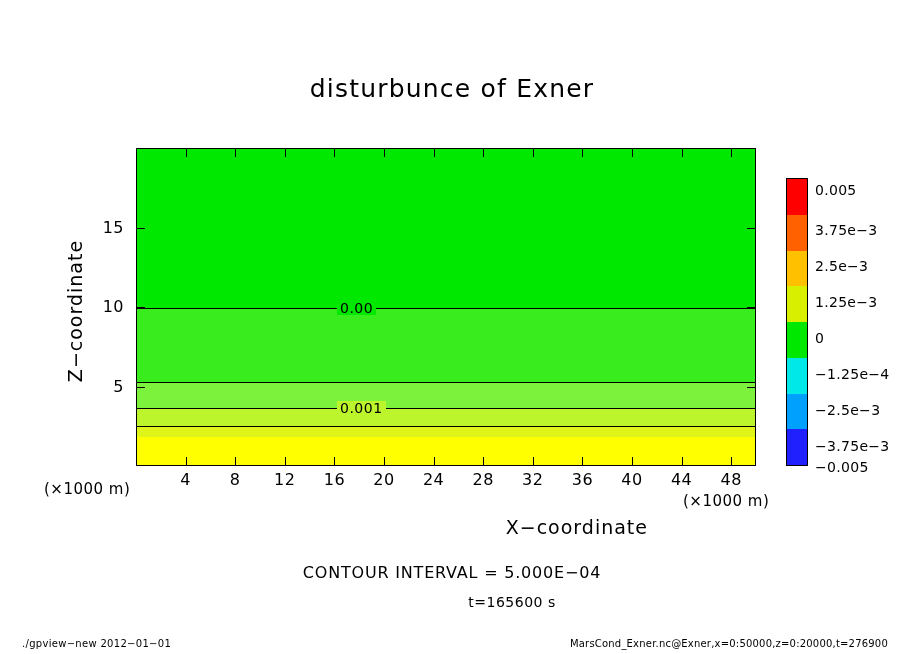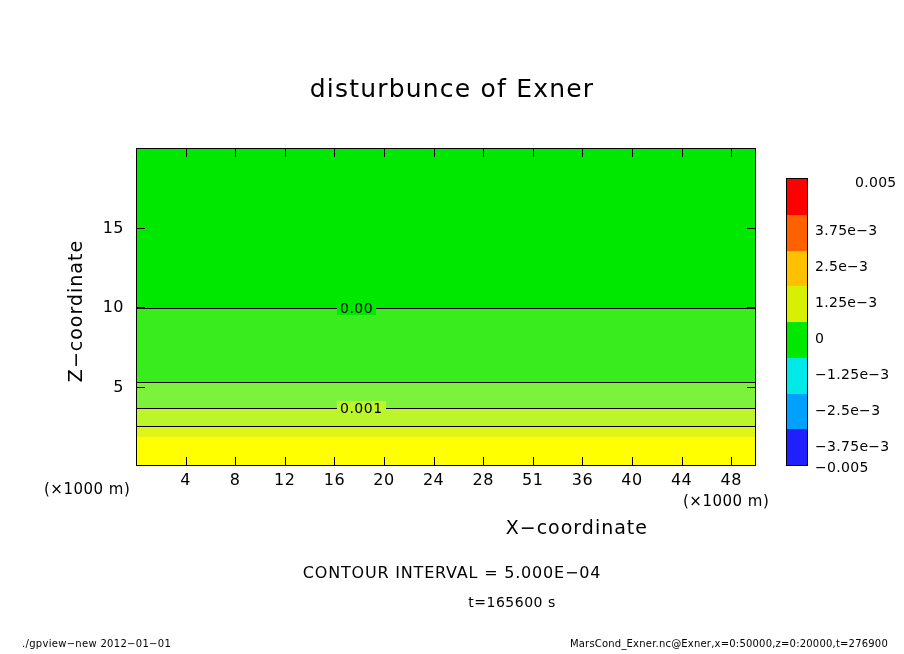--- a/index.html
+++ b/index.html
@@ -234,21 +234,21 @@
   <div class="tick-x-bottom" style="left:681.6px;"></div>
   <div class="tick-x-bottom" style="left:731.2px;"></div>
 
   <div class="xlabel" style="left:165.6px;">4</div>
   <div class="xlabel" style="left:215.2px;">8</div>
   <div class="xlabel" style="left:264.8px;">12</div>
   <div class="xlabel" style="left:314.4px;">16</div>
   <div class="xlabel" style="left:364.0px;">20</div>
   <div class="xlabel" style="left:413.6px;">24</div>
   <div class="xlabel" style="left:463.2px;">28</div>
-  <div class="xlabel" style="left:512.8px;">51</div>
+  <div class="xlabel" style="left:512.8px;">32</div>
   <div class="xlabel" style="left:562.4px;">36</div>
   <div class="xlabel" style="left:612.0px;">40</div>
   <div class="xlabel" style="left:661.6px;">44</div>
   <div class="xlabel" style="left:711.2px;">48</div>
 
   <div class="tick-y-left" style="top:386.5px;"></div>
   <div class="tick-y-left" style="top:307.0px;"></div>
   <div class="tick-y-left" style="top:227.5px;"></div>
   <div class="tick-y-right" style="top:386.5px;"></div>
   <div class="tick-y-right" style="top:307.0px;"></div>
@@ -267,26 +267,26 @@
     <div class="cb-cell" style="background:#ff0000;"></div>
     <div class="cb-cell" style="background:#ff6000;"></div>
     <div class="cb-cell" style="background:#ffc000;"></div>
     <div class="cb-cell" style="background:#d8f000;"></div>
     <div class="cb-cell" style="background:#00e800;"></div>
     <div class="cb-cell" style="background:#00e8e8;"></div>
     <div class="cb-cell" style="background:#00a0ff;"></div>
     <div class="cb-cell" style="background:#2020ff;"></div>
   </div>
 
-  <div class="cb-tick-label" style="top:174px;margin-left:40px;">0.005</div>
+  <div class="cb-tick-label" style="top:182px;">0.005</div>
   <div class="cb-tick-label" style="top:222px;">3.75e−3</div>
   <div class="cb-tick-label" style="top:258px;">2.5e−3</div>
   <div class="cb-tick-label" style="top:294px;">1.25e−3</div>
   <div class="cb-tick-label" style="top:330px;">0</div>
-  <div class="cb-tick-label" style="top:366px;">−1.25e−3</div>
+  <div class="cb-tick-label" style="top:366px;">−1.25e−4</div>
   <div class="cb-tick-label" style="top:402px;">−2.5e−3</div>
   <div class="cb-tick-label" style="top:438px;">−3.75e−3</div>
   <div class="cb-tick-label" style="top:459px;">−0.005</div>
 
   <div class="abs" id="contour-interval">CONTOUR INTERVAL = 5.000E−04</div>
   <div class="abs" id="time-stamp">t=165600 s</div>
   <div class="abs" id="footer-left">./gpview−new   2012−01−01</div>
   <div class="abs" id="footer-right">MarsCond_Exner.nc@Exner,x=0:50000,z=0:20000,t=276900</div>
 
 </div>

